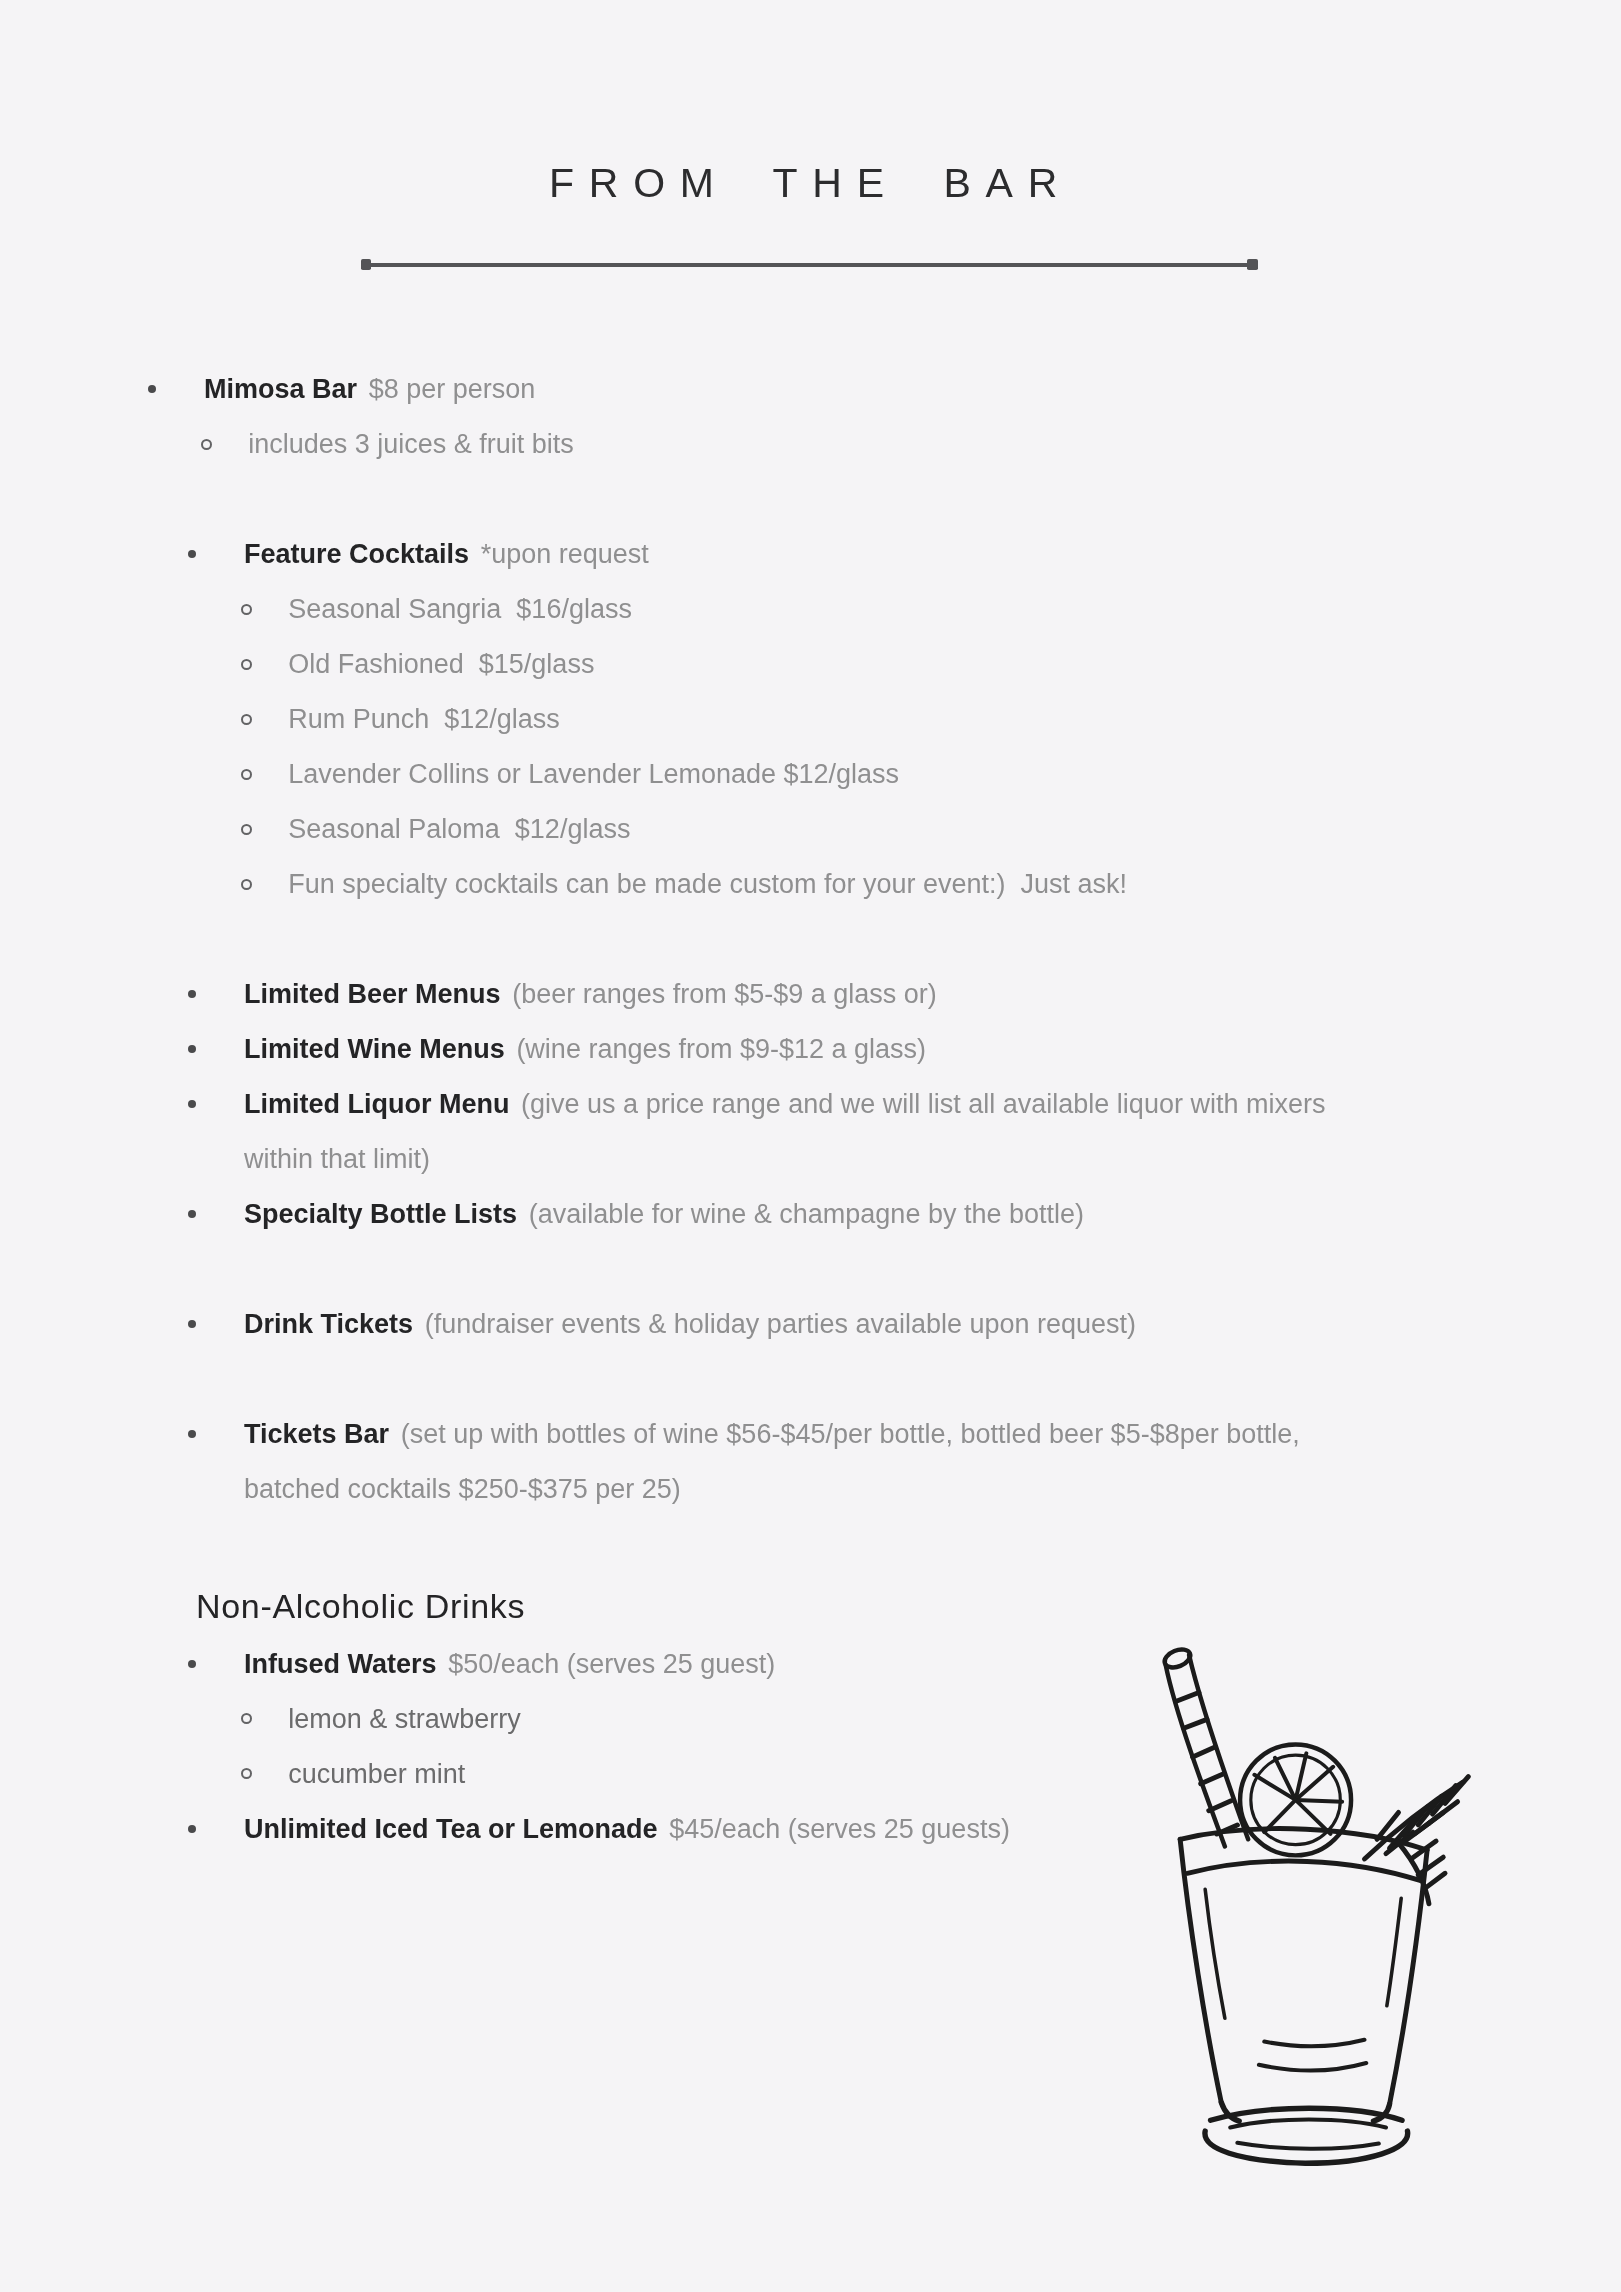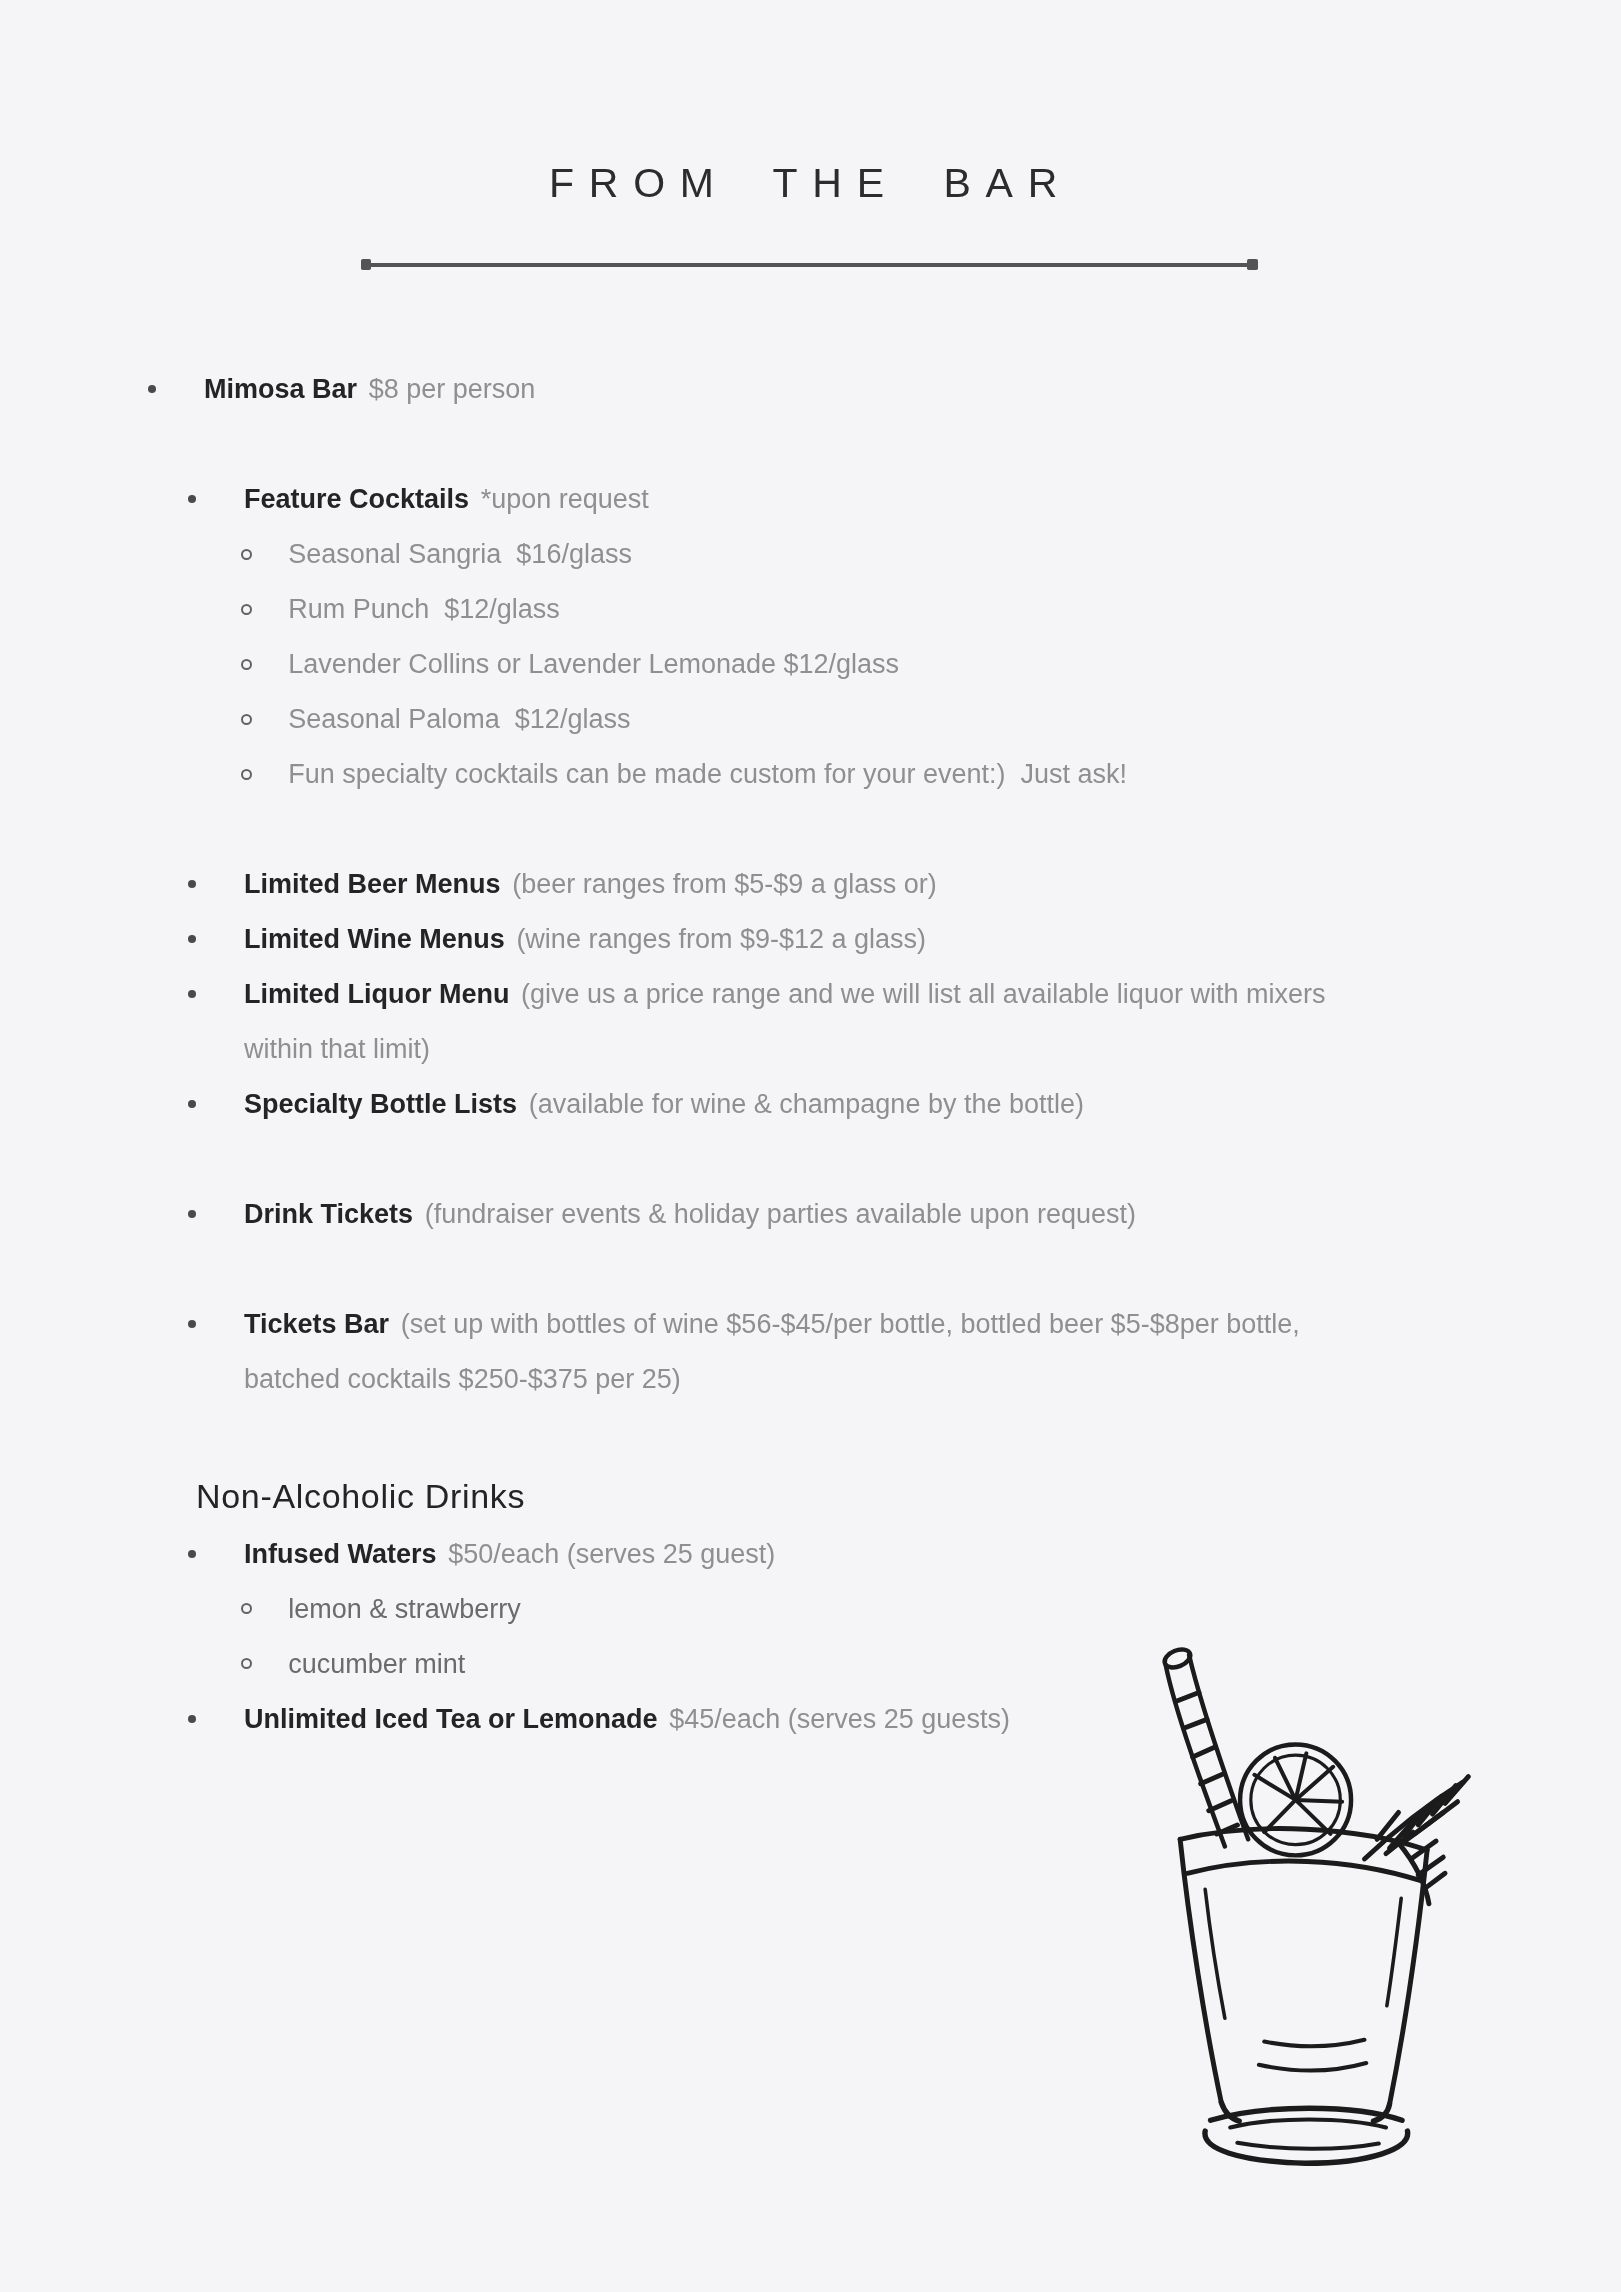--- a/index.html
+++ b/index.html
@@ -99,30 +99,38 @@
     <span class="cap right"></span>
   </div>
 
   <div class="menu">
 
     <div class="group">
       <div class="item main">
         <span class="bullet"></span>
         <div class="text"><span class="name">Mimosa Bar</span><span class="desc">$8 per person</span></div>
       </div>
+      <div class="item sub">
+        <span class="bullet"></span>
+        <div class="text"><span class="sub-text">includes 3 juices &amp; fruit bits</span></div>
+      </div>
     </div>
 
     <div class="group">
       <div class="item main">
         <span class="bullet"></span>
         <div class="text"><span class="name">Feature Cocktails</span><span class="desc">*upon request</span></div>
       </div>
       <div class="item sub">
         <span class="bullet"></span>
         <div class="text"><span class="sub-text">Seasonal Sangria  $16/glass</span></div>
+      </div>
+      <div class="item sub">
+        <span class="bullet"></span>
+        <div class="text"><span class="sub-text">Old Fashioned  $15/glass</span></div>
       </div>
       <div class="item sub">
         <span class="bullet"></span>
         <div class="text"><span class="sub-text">Rum Punch  $12/glass</span></div>
       </div>
       <div class="item sub">
         <span class="bullet"></span>
         <div class="text"><span class="sub-text">Lavender Collins or Lavender Lemonade $12/glass</span></div>
       </div>
       <div class="item sub">

